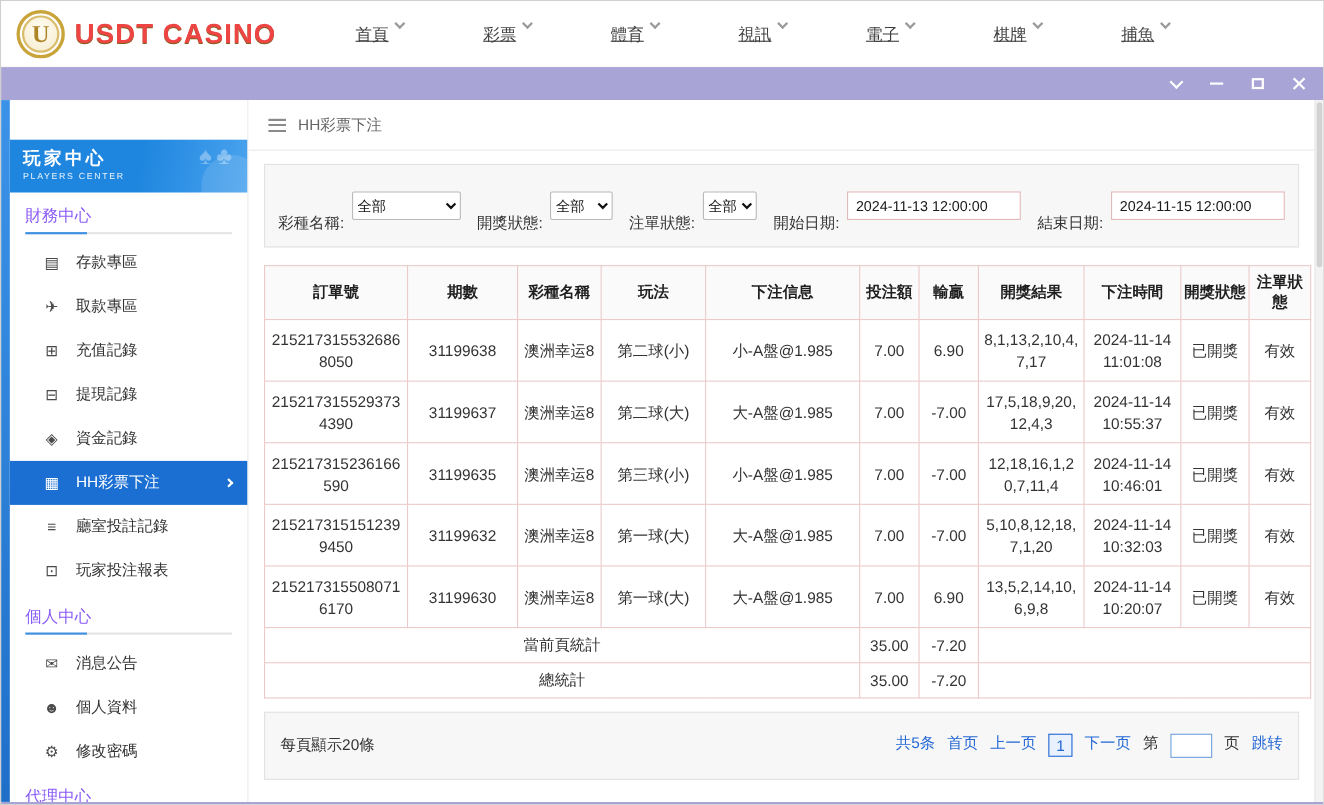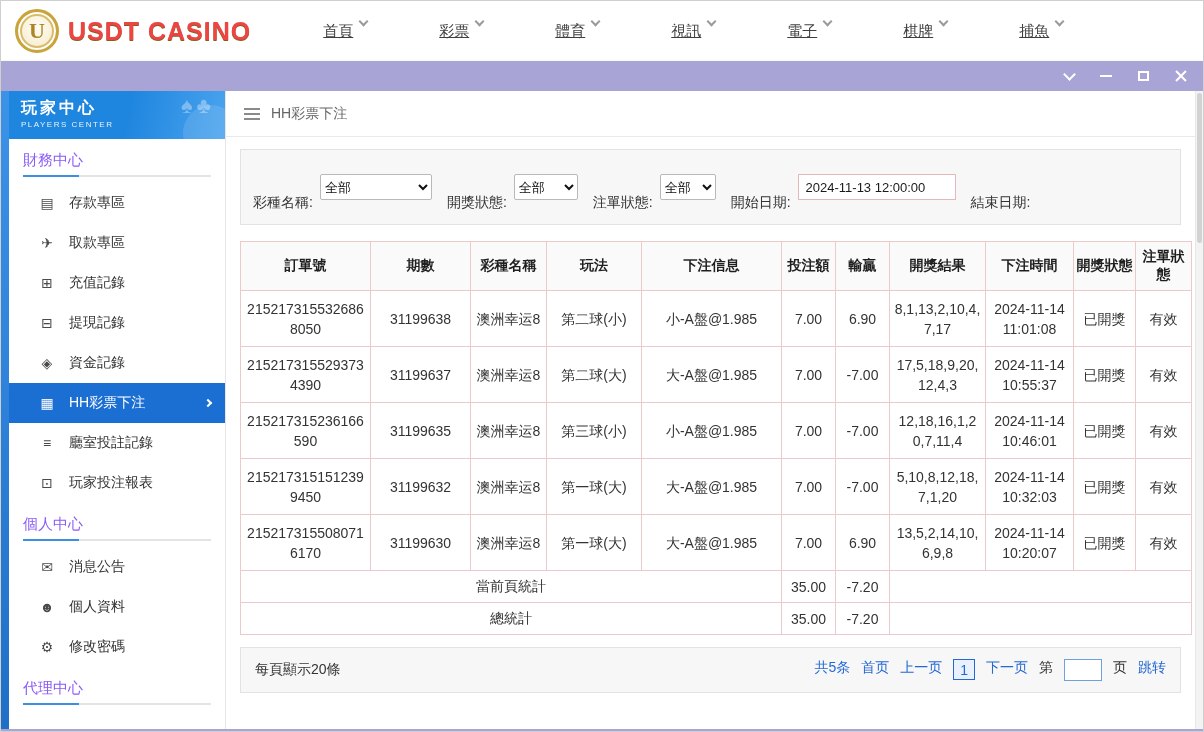--- a/index.html
+++ b/index.html
@@ -31,21 +31,21 @@
   .wi-close { position:relative; width:12px; height:12px; }
   .wi-close::before, .wi-close::after { content:''; position:absolute; left:-1px; top:5px; width:14px; height:2px; background:#fff; }
   .wi-close::before { transform:rotate(45deg); }
   .wi-close::after { transform:rotate(-45deg); }
 
   
   .app-body { display:flex; height:638px; }
   .left-strip { width:8px; background:linear-gradient(180deg,#3b93e8,#1f6fc9); flex:none; }
 
   .sidebar { width:217px; background:#fff; border-right:1px solid #e6e6e6; flex:none; overflow:hidden; }
-  .pc-header { height:48px; background:linear-gradient(100deg,#1f86df 55%, #4aa3ee); color:#fff; padding:7px 12px; position:relative; overflow:hidden; }
+  .pc-header { height:48px; background:linear-gradient(100deg,#1f86df 55%, #4aa3ee); color:#fff; padding:7px 12px; position:relative; overflow:hidden;margin-top:36px; }
   .pc-title { font-size:16px; font-weight:bold; letter-spacing:3px; }
   .pc-sub { font-size:8px; letter-spacing:1.5px; opacity:.9; margin-top:1px; }
   .pc-decor { position:absolute; right:10px; top:2px; font-size:22px; color:rgba(255,255,255,.35); letter-spacing:4px; }
   .pc-circle { position:absolute; right:-14px; bottom:-22px; width:56px; height:56px; border-radius:50%; background:rgba(255,255,255,.12); }
 
   .side-section-title { margin:12px 14px 0; color:#8b5cf6; font-size:15px; padding-bottom:7px; position:relative; }
   .side-section-title::after { content:''; position:absolute; left:0; right:0; bottom:0; height:2px;
     background:linear-gradient(90deg, #3f8fe0 0, #3f8fe0 56px, #e4e4e4 56px); }
   .menu-list { margin-top:6px; }
   .menu-item { display:flex; align-items:center; gap:14px; height:40px; padding:0 14px 0 30px; font-size:14px; color:#333; cursor:pointer; position:relative; }
@@ -73,21 +73,21 @@
   .date-input { height:26px; width:158px; border:1px solid #e2b9b9; padding:0 7px; font-size:13px; color:#1a1a1a; background:#fff; }
   .btn-row { margin-top:11px; }
   .search-btn { background:#1674e0; color:#fff; border:none; padding:8px 17px; font-size:14px; border-radius:3px; cursor:pointer; }
 
   .bet-table { width:100%; border-collapse:collapse; table-layout:fixed; margin-top:16px; background:#fff; }
   .bet-table th, .bet-table td { border:1px solid #eccaca; text-align:center; font-size:14px; color:#333; padding:6px 3px; word-break:break-all; vertical-align:middle; }
   .bet-table th { background:#fafafa; font-weight:bold; color:#1f1f1f; height:38px; padding:6px 1px; }
   .data-row td { height:56px; line-height:20px; }
   .summary-row td { height:32px; font-size:14px; }
 
-  .pagination-bar { margin-top:12px; background:#f7f7f7; border:1px solid #e2e2e2; height:46px; display:flex; align-items:center; justify-content:space-between; padding:0 14px; font-size:14px; color:#333; }
+  .pagination-bar { margin-top:12px; background:#f7f7f7; border:1px solid #e2e2e2; height:62px; display:flex; align-items:center; justify-content:space-between; padding:0 14px; font-size:14px; color:#333; }
   .pager { display:flex; align-items:flex-start; gap:11px; }
   .plink { color:#2468d4; cursor:pointer; }
   .current-page { border:1px solid #2468d4; color:#2468d4; background:#e8f1fd; padding:0 6px; height:21px; line-height:21px; cursor:default; }
   .jump-input { width:38px; height:22px; border:1px solid #6fa0e0; background:#fff; }
 
   .scroll-col { width:8px; flex:none; background:#f3f3f3; position:relative; border-left:1px solid #e8e8e8; }
   .scroll-thumb { position:absolute; top:2px; left:1px; width:5px; height:150px; background:#d2d2d2; border-radius:3px; }
 
   .bottom-bar { height:4px; background:#a9a4d6; }
 </style>
@@ -227,20 +227,21 @@
             <select class="sel-mid">
               <option>全部</option>
             </select>
             <span class="filter-label">注單狀態:</span>
             <select class="sel-small">
               <option>全部</option>
             </select>
             <span class="filter-label">開始日期:</span>
             <input class="date-input" type="text" value="2024-11-13 12:00:00" style="">
             <span class="filter-label">結束日期:</span>
+            <input class="date-input" type="text" value="2024-11-15 12:00:00" style="">
           </div>
         </div>
 
         <table class="bet-table">
           <colgroup>
             <col style="width:130px">
               <col style="width:100px">
               <col style="width:76px">
               <col style="width:95px">
             <col style="width:140px">

